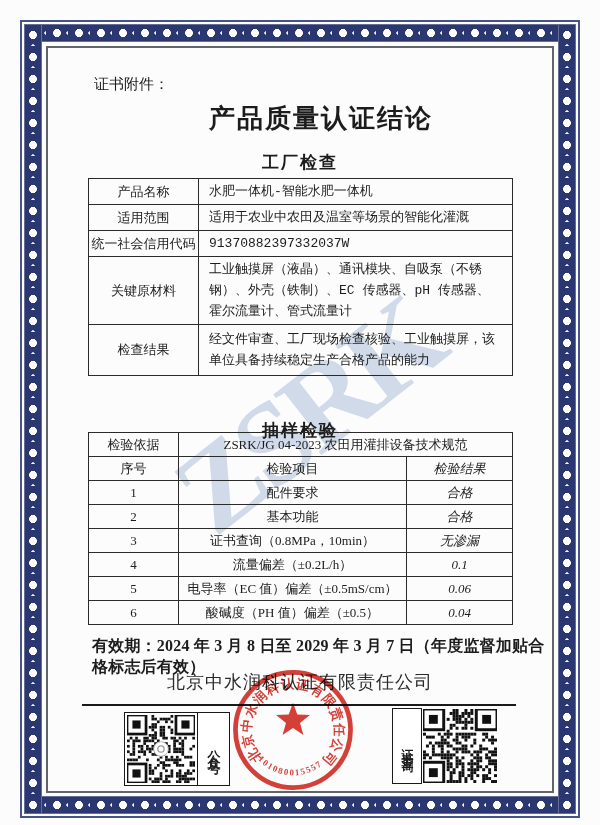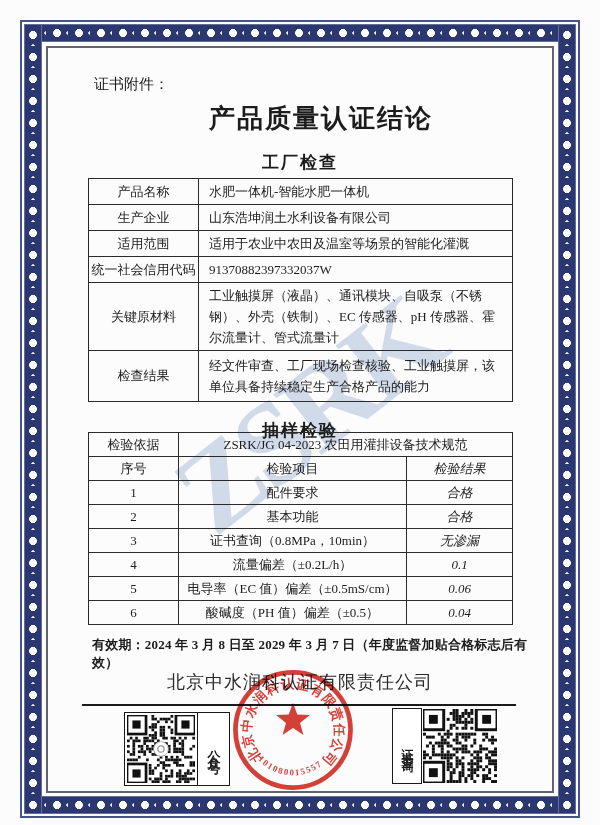--- a/index.html
+++ b/index.html
@@ -40,28 +40,28 @@
     font-weight:600; letter-spacing:2px; }
   .sec1 { top:103px; } .sec2 { top:371px; }
   
   .tbl { position:absolute; left:40px; width:425px; border:1.5px solid #2a2a2a; background:transparent; }
   .t1 { top:130px; } .t2 { top:384px; }
   .trow { display:flex; border-bottom:1px solid #2a2a2a; }
   .trow:last-child { border-bottom:none; }
   .cell { display:flex; align-items:center; font-size:13px; }
   .lab { width:110px; justify-content:center; border-right:1px solid #2a2a2a;
     text-align:right; flex-shrink:0; }
-  .val { flex:1; padding:2px 10px; line-height:21px; }
+  .val { flex:1; padding:2px 10px; line-height:21px;font-family:Liberation Mono, monospace; }
   .h25 { min-height:25px; } .h24 { min-height:24px; } .h48 { min-height:47px; } .h51 { min-height:50px; }
   .c-num { width:90px; justify-content:center; border-right:1px solid #2a2a2a; flex-shrink:0; }
   .c-item { flex:1; justify-content:center; border-right:1px solid #2a2a2a; text-align:center; }
   .c-res { width:105px; justify-content:center; flex-shrink:0;font-style:italic; }
   .h23 { min-height:23px; }
   .basis-val { flex:1; justify-content:center; text-align:center; }
-  .validity { position:absolute; top:588px; left:44px; font-size:13px; font-weight:bold; letter-spacing:.2px; }
+  .validity { position:absolute; top:588px; left:44px; font-size:16px; font-weight:bold; letter-spacing:.2px; }
   .issuer { position:absolute; top:622px; left:0; right:0; text-align:center;
     font-size:18px; letter-spacing:1px; color:#2a2a2a; }
   .issuer-rule { position:absolute; top:656px; left:34px; width:434px; border-top:2px solid #1a1a1a; }
   
   .qr-left { position:absolute; top:664px; left:76px; width:106px; height:74px;
     border:1.5px solid #1a1a1a; display:flex; background:#fff; }
   .qr-left .qrwrap { width:72px; height:72px; padding:2px; }
   .qr-left .vlabel { flex:1; border-left:1px solid #1a1a1a; display:flex; align-items:center;
     justify-content:center; writing-mode:vertical-rl; font-size:13px; letter-spacing:6px; font-weight:600; }
   .qr-right { position:absolute; top:660px; left:344px; display:flex; align-items:stretch; }
@@ -89,24 +89,20 @@
     <div class="watermark">ZSRK</div>
 
     <div class="attach">证书附件：</div>
     <div class="title">产品质量认证结论</div>
     <div class="sec sec1">工厂检查</div>
 
     <div class="tbl t1">
       <div class="trow">
         <div class="cell lab h25">产品名称</div>
         <div class="cell val h25">水肥一体机-智能水肥一体机</div>
-      </div>
-      <div class="trow">
-        <div class="cell lab h25">生产企业</div>
-        <div class="cell val h25">山东浩坤润土水利设备有限公司</div>
       </div>
       <div class="trow">
         <div class="cell lab h24">适用范围</div>
         <div class="cell val h24">适用于农业中农田及温室等场景的智能化灌溉</div>
       </div>
       <div class="trow">
         <div class="cell lab h25">统一社会信用代码</div>
         <div class="cell val h25">91370882397332037W</div>
       </div>
       <div class="trow">

